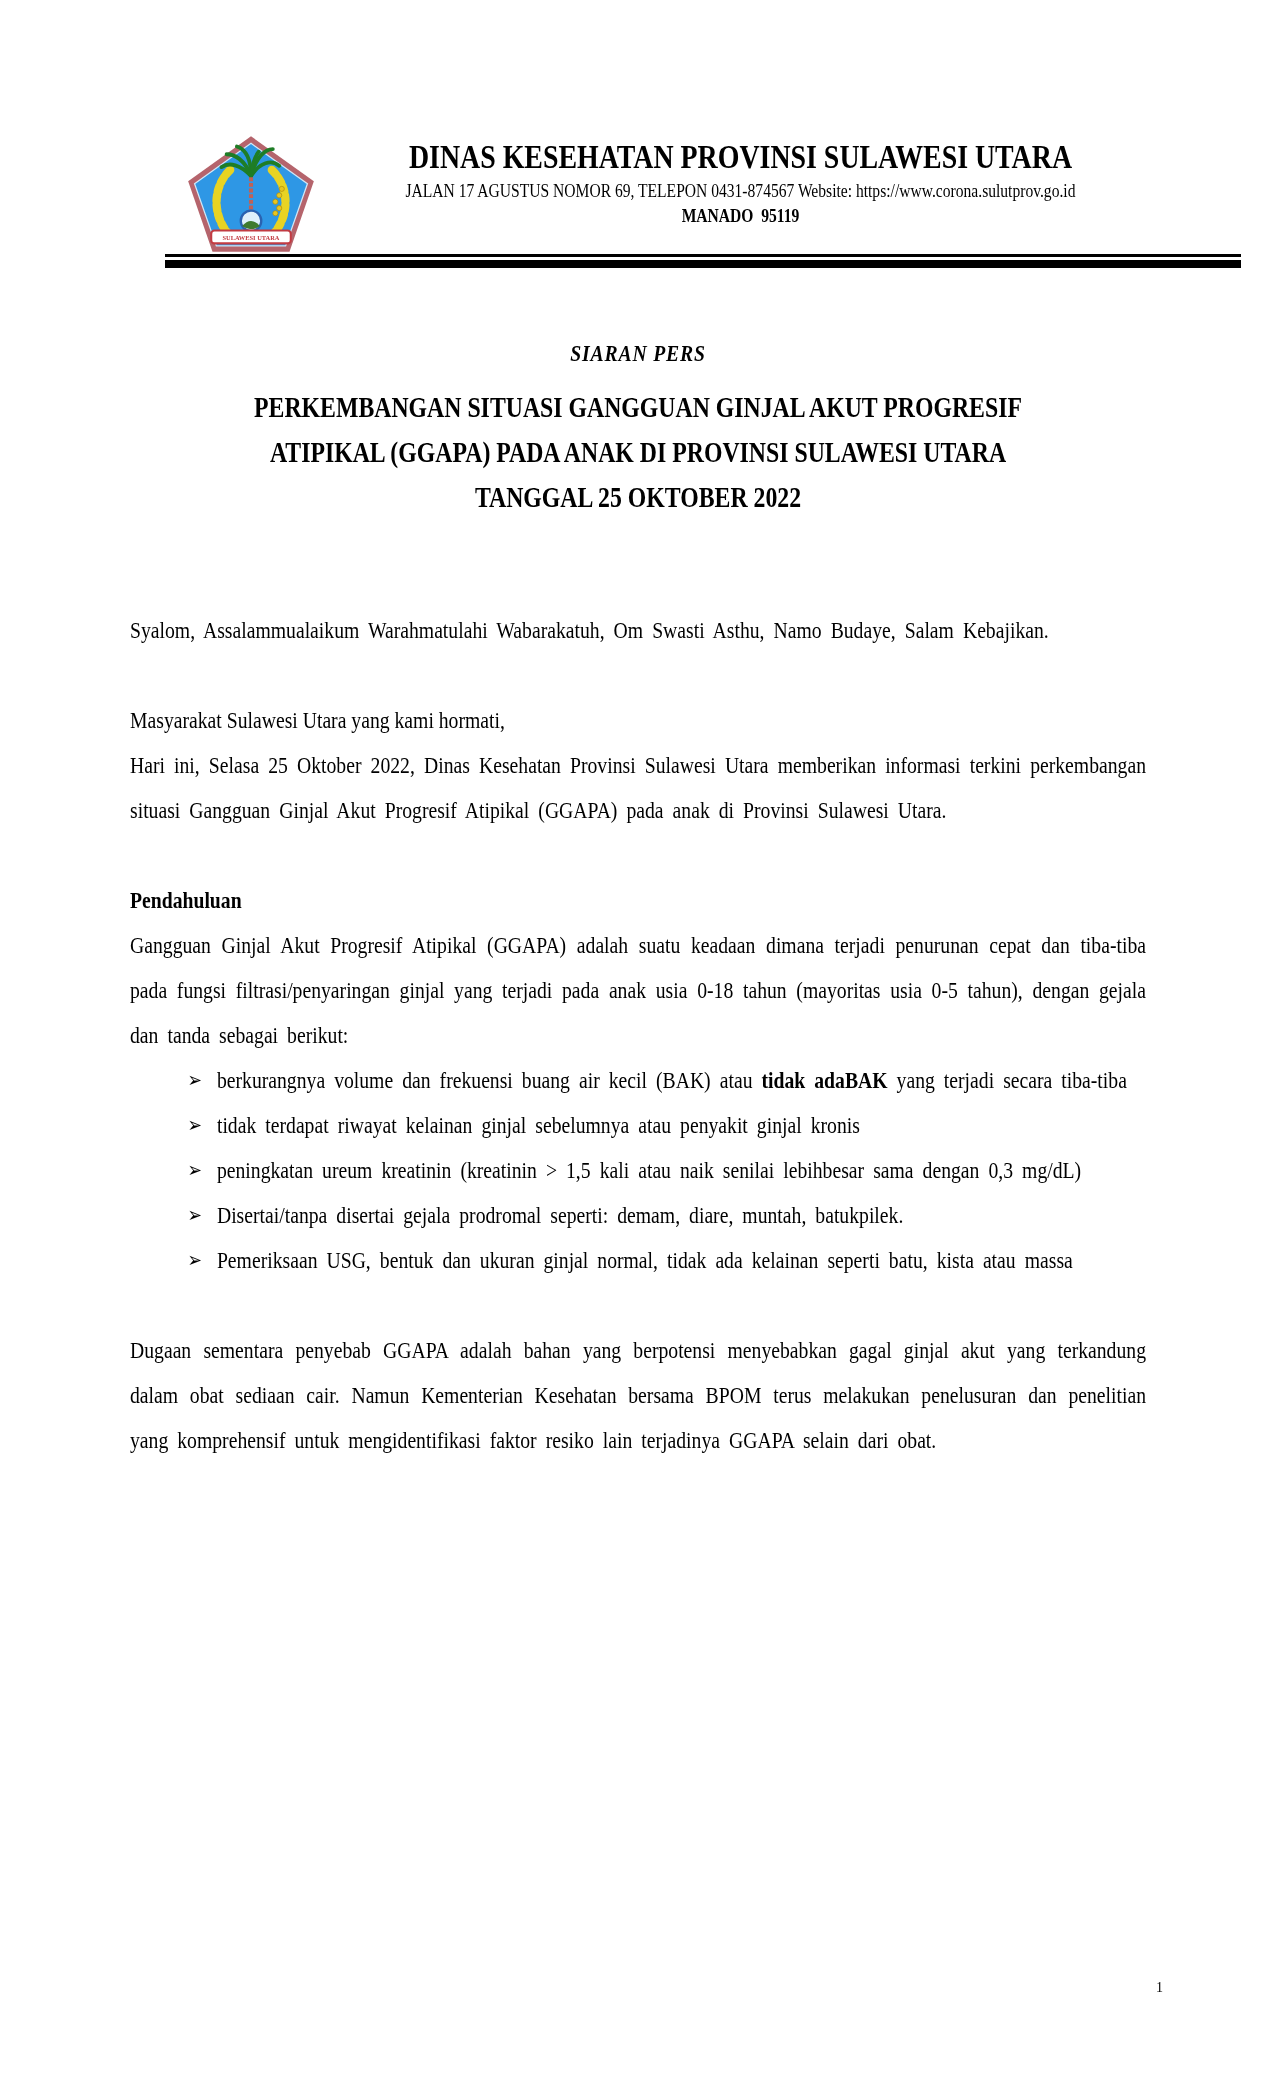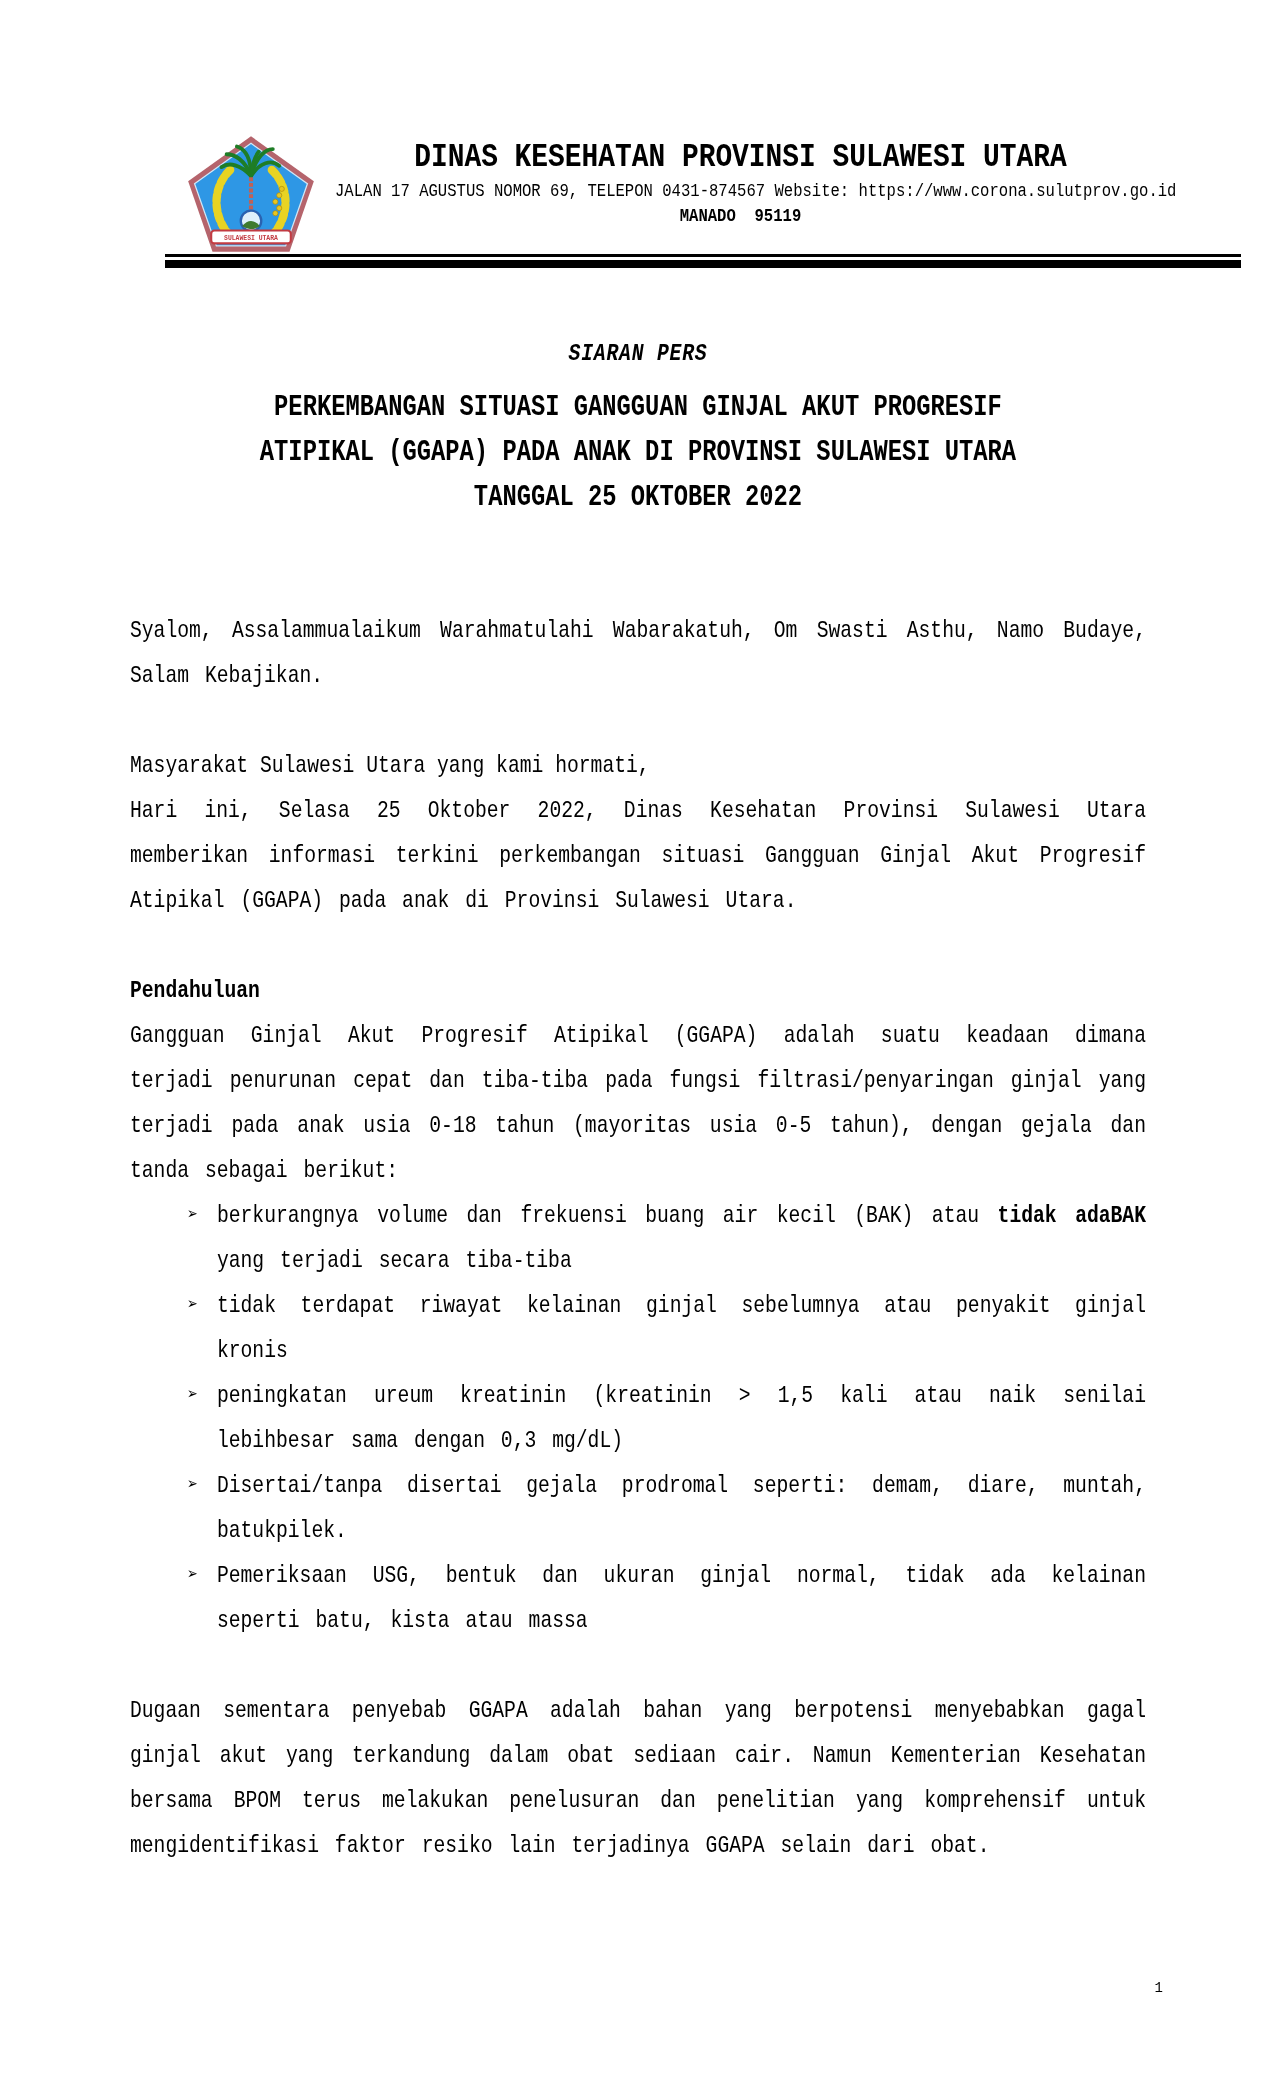--- a/index.html
+++ b/index.html
@@ -1,18 +1,18 @@
 <!DOCTYPE html>
 <html><head>
 <meta charset="utf-8">
 <style>
   html,body{margin:0;padding:0;background:#ffffff;}
   .page{
     position:relative;width:1275px;height:2100px;background:#ffffff;
-    font-family:Liberation Mono, monospace;color:#000;overflow:hidden;border-radius:29px;
+    font-family:Liberation Serif, serif;color:#000;overflow:hidden;border-radius:29px;
   }
   
   .cx{transform:scaleX(0.82);transform-origin:0 0;}
 
   
   .logo{position:absolute;left:185px;top:135px;width:132px;height:118px;}
   .logo svg{width:100%;height:100%;display:block;}
   .lh-text{position:absolute;left:335px;top:138px;width:989px;text-align:center;}
   .lh-title{font-size:34px;font-weight:bold;white-space:nowrap;}
   .lh-address{font-size:19px;margin-top:4px;white-space:nowrap;}

